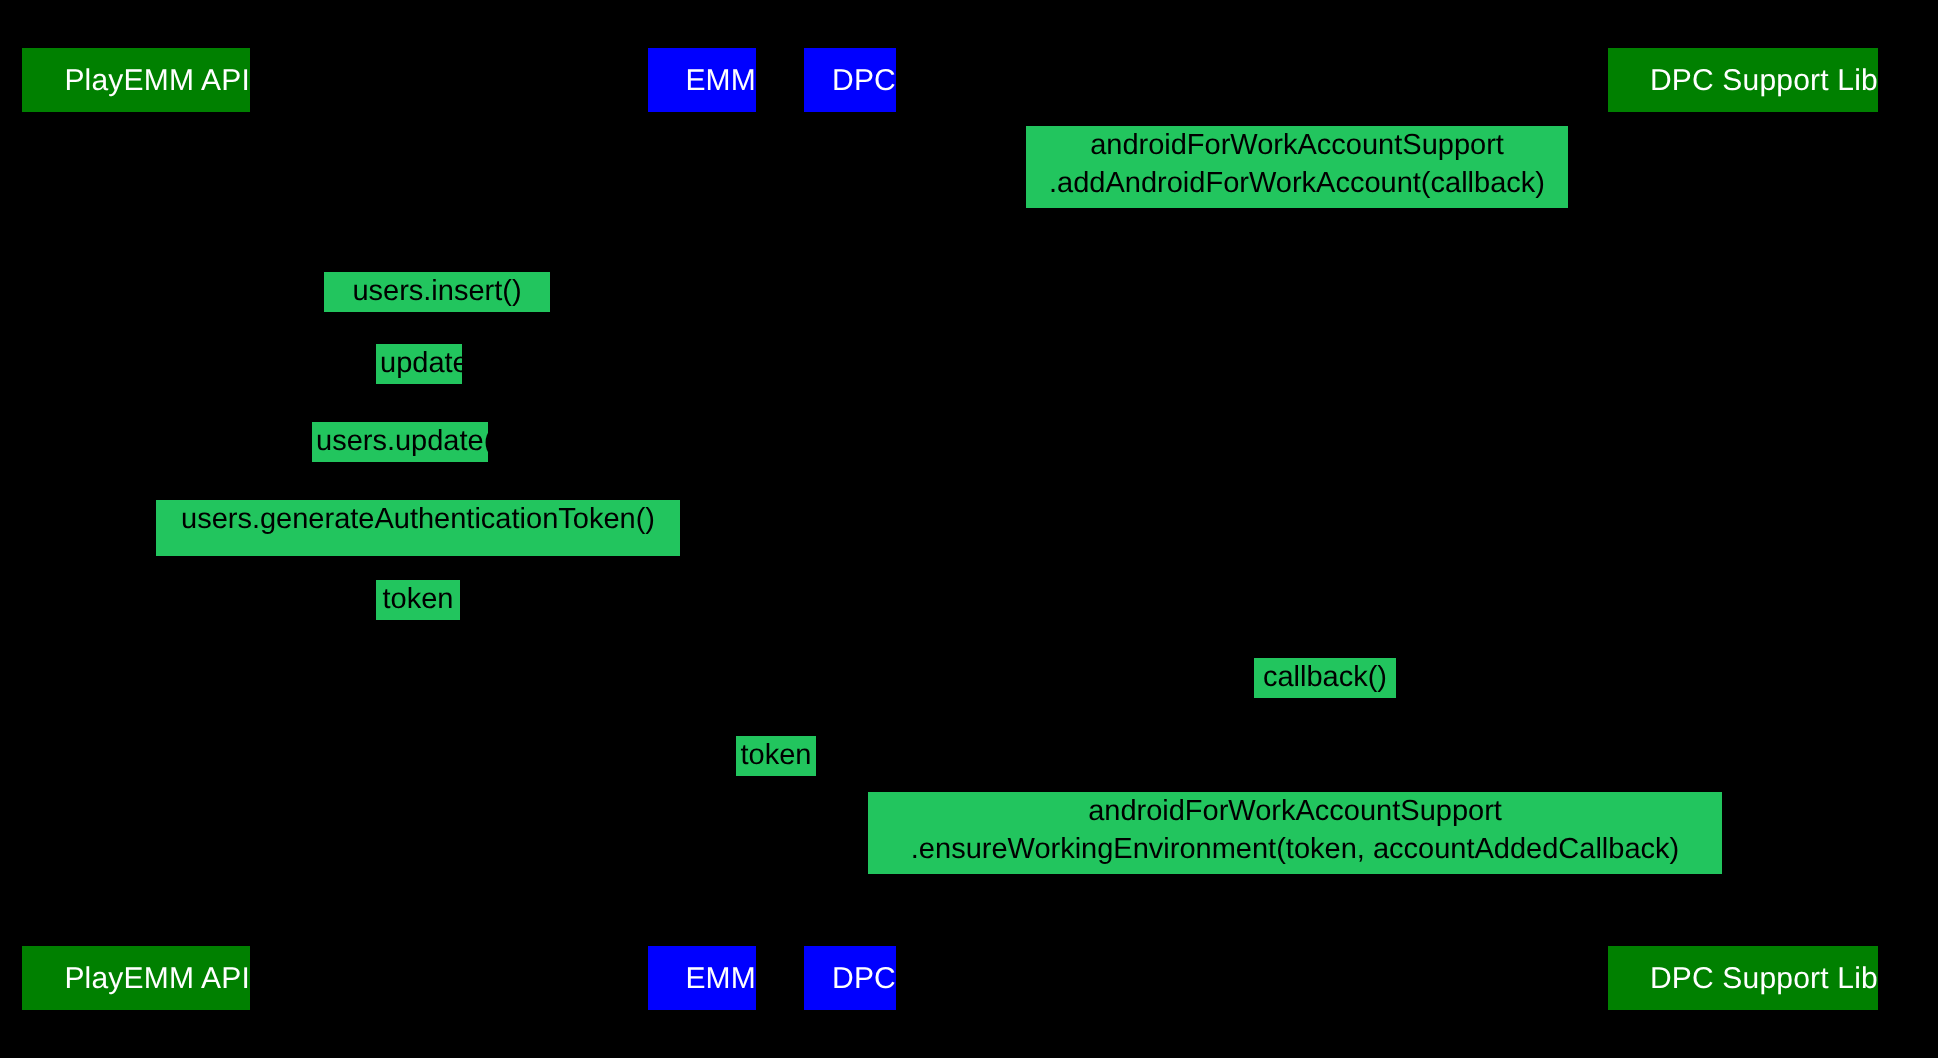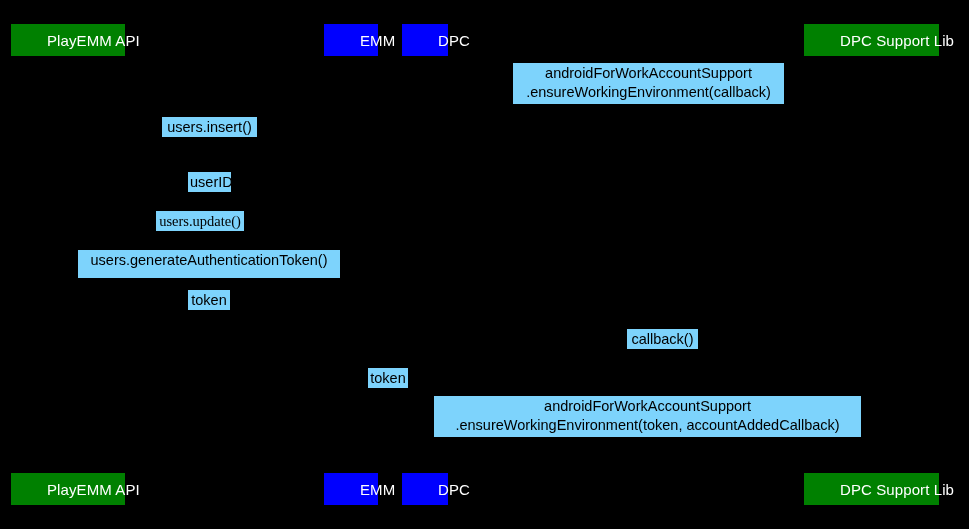--- a/index.html
+++ b/index.html
@@ -17,39 +17,39 @@
     position: relative;
     width: 969px;
     height: 529px;
     background: #000000;
   }
   .participant {
     position: absolute;
     box-sizing: border-box;
     display: flex;
     align-items: center;
-    justify-content: flex-start;
+    justify-content: flex-end;
     color: #ffffff;
     font-size: 15px;
     font-family: "Liberation Sans", sans-serif;
     line-height: 1;
     letter-spacing: 0.1px;
     white-space: nowrap;
     user-select: none;
     padding-left: 36px;
   }
   .lifeline {
     position: absolute;
     width: 1px;
     background: #000000;
   }
   .msg-label {
     position: absolute;
     box-sizing: border-box;
-    background: #7dd3fc;
+    background: #22c55e;
     color: #000000;
     font-size: 14.5px;
     font-family: "Liberation Sans", sans-serif;
     line-height: 19px;
     text-align: center;
     white-space: nowrap;
     padding: 1px 2px 2px 2px;
     user-select: none;
   }
   .msg-label .line2 {
@@ -89,32 +89,32 @@
   <div class="msg-arrow" style="left:68px; top:192px; width:283px;"></div>
   <div class="msg-arrow" style="left:68px; top:231px; width:283px;"></div>
   <div class="msg-arrow" style="left:68px; top:270px; width:283px;"></div>
   <div class="msg-arrow" style="left:68px; top:310px; width:283px;"></div>
   <div class="msg-arrow" style="left:425px; top:349px; width:446px;"></div>
   <div class="msg-arrow" style="left:351px; top:388px; width:74px;"></div>
   <div class="msg-arrow" style="left:425px; top:437px; width:446px;"></div>
 
   <div class="msg-label" style="left:513px; top:63px; width:271px; height:41px;">
     <span>androidForWorkAccountSupport</span>
-    <span class="line2">.ensureWorkingEnvironment(callback)</span>
+    <span class="line2">.addAndroidForWorkAccount(callback)</span>
   </div>
 
-  <div class="msg-label" style="left:162px; top:117px; width:95px; height:20px;">
+  <div class="msg-label" style="left:162px; top:136px; width:113px; height:20px;">
     <span>users.insert()</span>
   </div>
 
   <div class="msg-label" style="left:188px; top:172px; width:43px; height:20px;">
-    <span>userID</span>
+    <span>update</span>
   </div>
 
-  <div class="msg-label" style="left:156px; top:211px; width:88px; height:20px;font-family:Liberation Serif, serif;">
+  <div class="msg-label" style="left:156px; top:211px; width:88px; height:20px;">
     <span>users.update()</span>
   </div>
 
   <div class="msg-label" style="left:78px; top:250px; width:262px; height:28px;">
     <span>users.generateAuthenticationToken()</span>
   </div>
 
   <div class="msg-label" style="left:188px; top:290px; width:42px; height:20px;">
     <span>token</span>
   </div>

